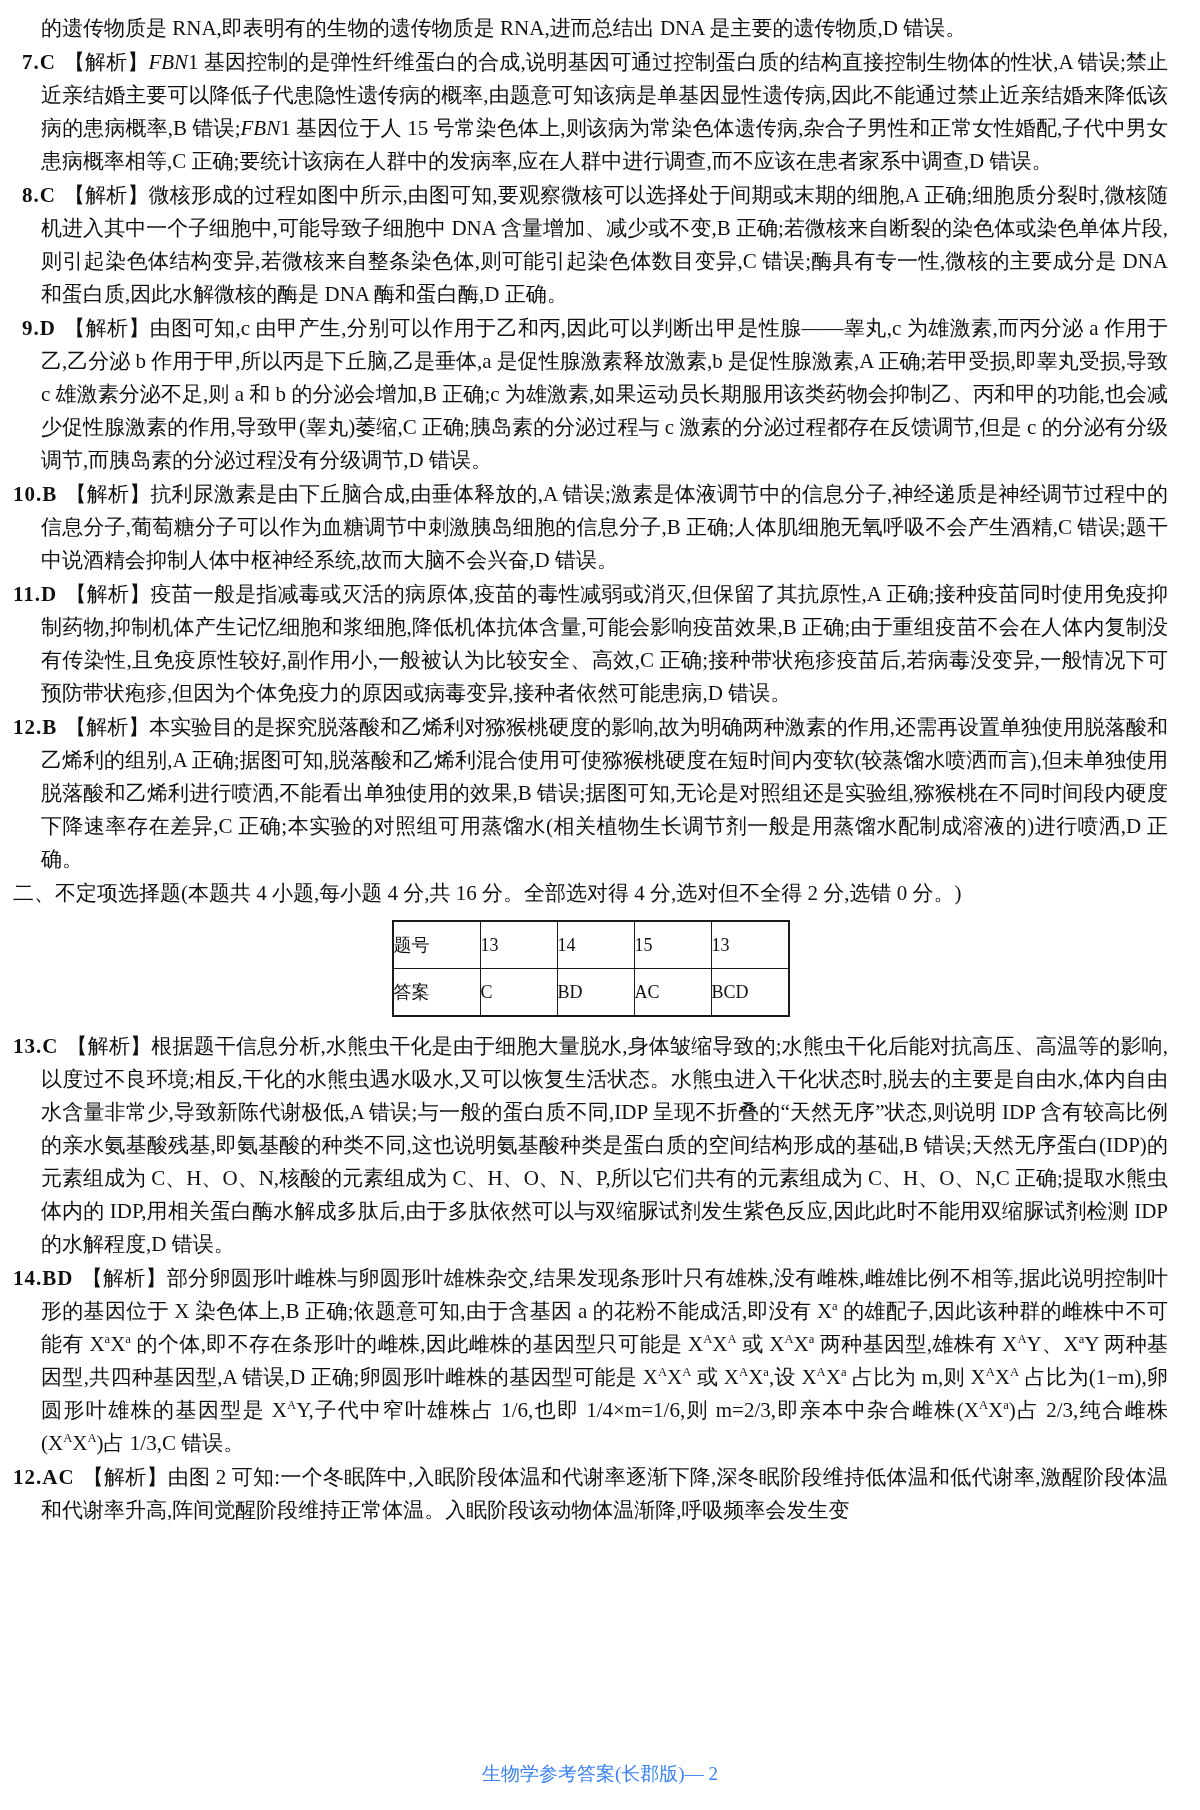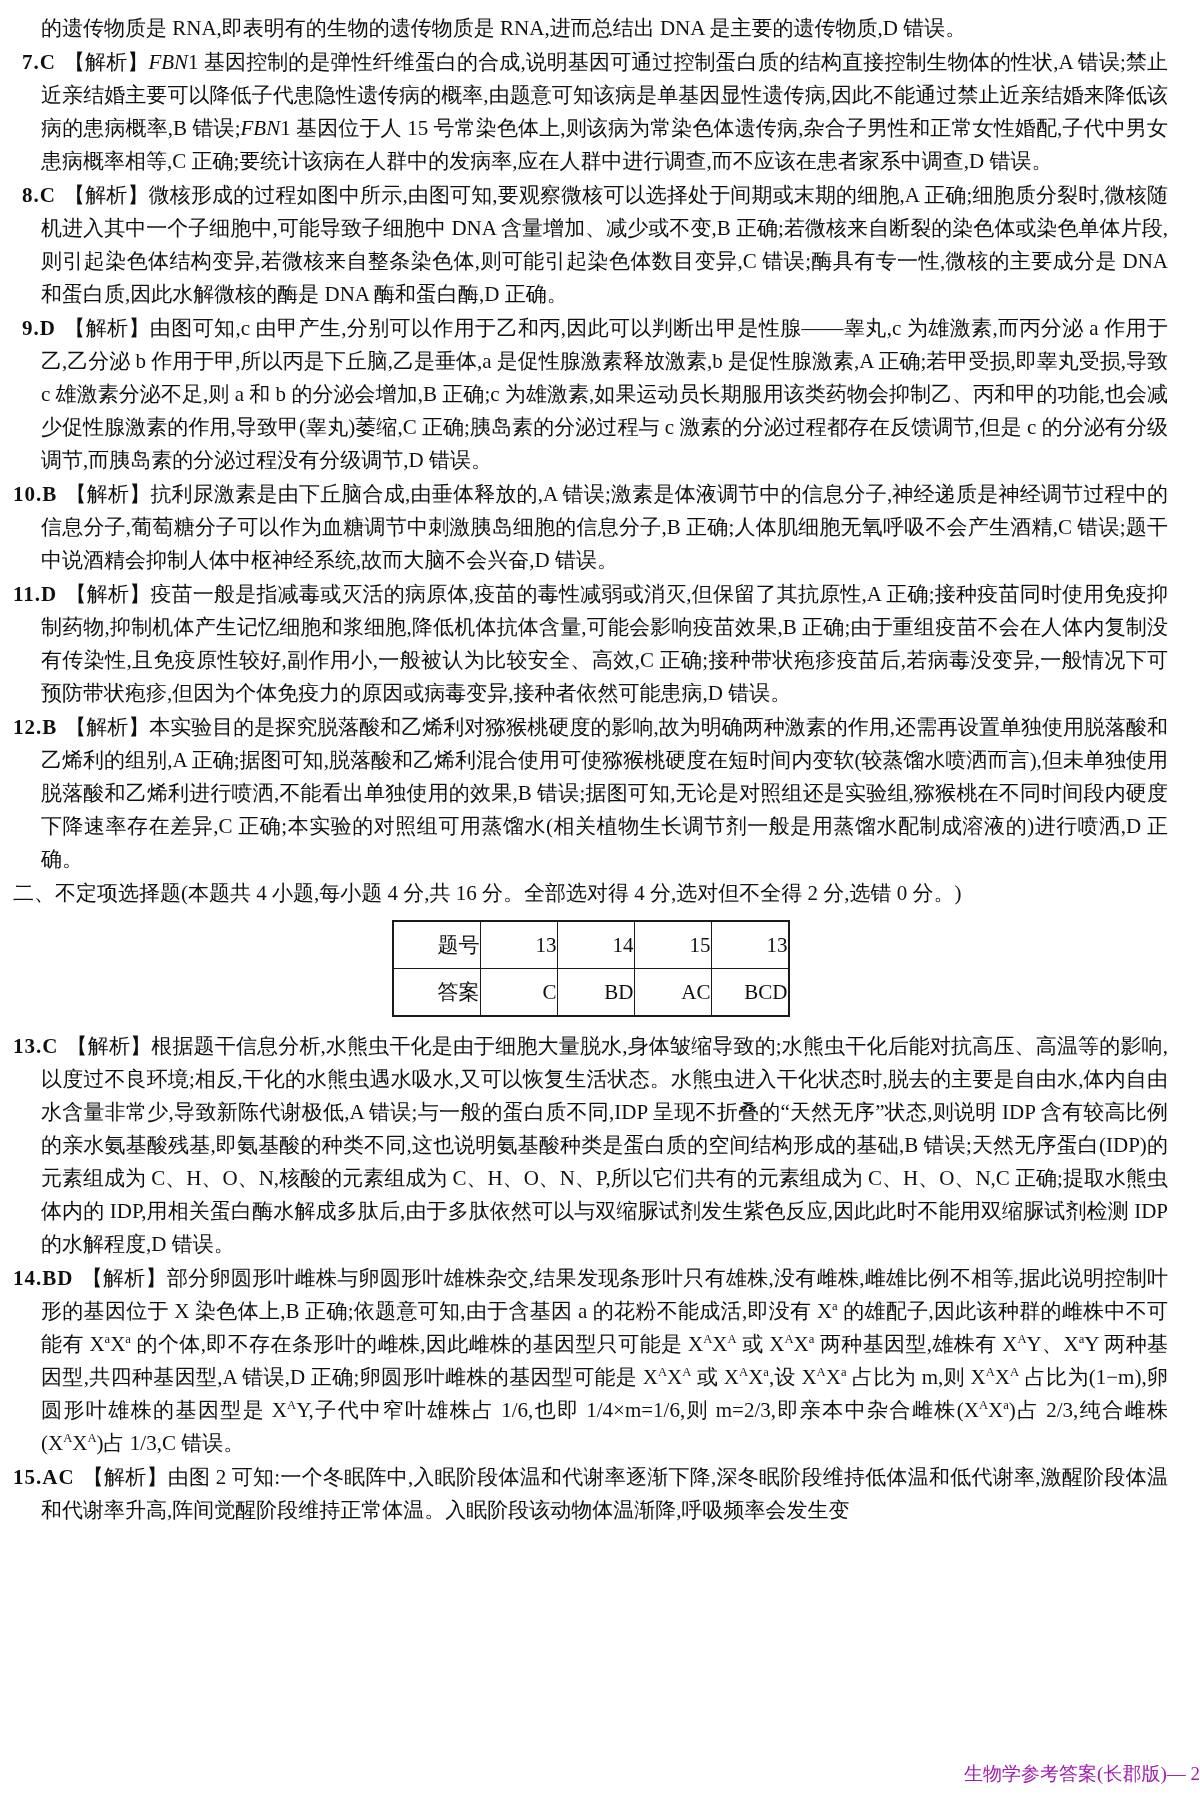--- a/index.html
+++ b/index.html
@@ -17,28 +17,28 @@
   .qnum.pad{padding-left:9px;}
   .hei{font-family:"Liberation Sans","DejaVu Sans",sans-serif;font-weight:400;}
   em{}
   sup{font-size:0.6em;line-height:0;vertical-align:super;letter-spacing:0;}
   .sec-heading{margin:0;text-align:justify;}
   table.answers{
     border-collapse:collapse;margin:10px auto 12px auto;
     border:2px solid #1a1a1a;
   }
   table.answers td{
-    border:1px solid #1a1a1a;text-align:right;vertical-align:middle;
-    height:46px;padding:0;font-size:21px;
+    border:1px solid #1a1a1a;text-align:left;vertical-align:middle;
+    height:46px;padding:0;font-size:18px;
   }
   table.answers td.lab{width:86px;}
   table.answers td.val{width:76px;}
   .footer{
     position:absolute;left:0;bottom:20px;width:100%;
-    text-align:right;font-size:19px;color:#a21caf;
+    text-align:center;font-size:19px;color:#3b82f6;
   }
 </style>
 </head>
 <body>
 
 <div class="content">
 
   <div id="items-top">
       <p class="item cont"><span>的遗传物质是 RNA,即表明有的生物的遗传物质是 RNA,进而总结出 DNA 是主要的遗传物质,D 错误。</span></p>
       <p class="item"><span class="qnum pad">7.C</span><span><strong class="hei">【解析】</strong><em>FBN</em>1 基因控制的是弹性纤维蛋白的合成,说明基因可通过控制蛋白质的结构直接控制生物体的性状,A 错误;禁止近亲结婚主要可以降低子代患隐性遗传病的概率,由题意可知该病是单基因显性遗传病,因此不能通过禁止近亲结婚来降低该病的患病概率,B 错误;<em>FBN</em>1 基因位于人 15 号常染色体上,则该病为常染色体遗传病,杂合子男性和正常女性婚配,子代中男女患病概率相等,C 正确;要统计该病在人群中的发病率,应在人群中进行调查,而不应该在患者家系中调查,D 错误。</span></p>
@@ -66,18 +66,18 @@
       <td class="val">BD</td>
       <td class="val">AC</td>
       <td class="val">BCD</td>
     </tr>
   </tbody>
     </table>
 
   <div id="items-bottom">
       <p class="item"><span class="qnum">13.C</span><span><strong class="hei">【解析】</strong>根据题干信息分析,水熊虫干化是由于细胞大量脱水,身体皱缩导致的;水熊虫干化后能对抗高压、高温等的影响,以度过不良环境;相反,干化的水熊虫遇水吸水,又可以恢复生活状态。水熊虫进入干化状态时,脱去的主要是自由水,体内自由水含量非常少,导致新陈代谢极低,A 错误;与一般的蛋白质不同,IDP 呈现不折叠的“天然无序”状态,则说明 IDP 含有较高比例的亲水氨基酸残基,即氨基酸的种类不同,这也说明氨基酸种类是蛋白质的空间结构形成的基础,B 错误;天然无序蛋白(IDP)的元素组成为 C、H、O、N,核酸的元素组成为 C、H、O、N、P,所以它们共有的元素组成为 C、H、O、N,C 正确;提取水熊虫体内的 IDP,用相关蛋白酶水解成多肽后,由于多肽依然可以与双缩脲试剂发生紫色反应,因此此时不能用双缩脲试剂检测 IDP 的水解程度,D 错误。</span></p>
       <p class="item"><span class="qnum">14.BD</span><span><strong class="hei">【解析】</strong>部分卵圆形叶雌株与卵圆形叶雄株杂交,结果发现条形叶只有雄株,没有雌株,雌雄比例不相等,据此说明控制叶形的基因位于 X 染色体上,B 正确;依题意可知,由于含基因 a 的花粉不能成活,即没有 X<sup>a</sup> 的雄配子,因此该种群的雌株中不可能有 X<sup>a</sup>X<sup>a</sup> 的个体,即不存在条形叶的雌株,因此雌株的基因型只可能是 X<sup>A</sup>X<sup>A</sup> 或 X<sup>A</sup>X<sup>a</sup> 两种基因型,雄株有 X<sup>A</sup>Y、X<sup>a</sup>Y 两种基因型,共四种基因型,A 错误,D 正确;卵圆形叶雌株的基因型可能是 X<sup>A</sup>X<sup>A</sup> 或 X<sup>A</sup>X<sup>a</sup>,设 X<sup>A</sup>X<sup>a</sup> 占比为 m,则 X<sup>A</sup>X<sup>A</sup> 占比为(1−m),卵圆形叶雄株的基因型是 X<sup>A</sup>Y,子代中窄叶雄株占 1/6,也即 1/4×m=1/6,则 m=2/3,即亲本中杂合雌株(X<sup>A</sup>X<sup>a</sup>)占 2/3,纯合雌株(X<sup>A</sup>X<sup>A</sup>)占 1/3,C 错误。</span></p>
-      <p class="item"><span class="qnum">15.AC</span><span><strong class="hei">【解析】</strong>由图 2 可知:一个冬眠阵中,入眠阶段体温和代谢率逐渐下降,深冬眠阶段维持低体温和低代谢率,激醒阶段体温和代谢率升高,阵间觉醒阶段维持正常体温。入眠阶段该动物体温渐降,呼吸频率会发生变</span></p>
+      <p class="item"><span class="qnum">12.AC</span><span><strong class="hei">【解析】</strong>由图 2 可知:一个冬眠阵中,入眠阶段体温和代谢率逐渐下降,深冬眠阶段维持低体温和低代谢率,激醒阶段体温和代谢率升高,阵间觉醒阶段维持正常体温。入眠阶段该动物体温渐降,呼吸频率会发生变</span></p>
     </div>
 
 </div>
 
 <div class="footer">生物学参考答案(长郡版)— 2</div>
 
 </body></html>

